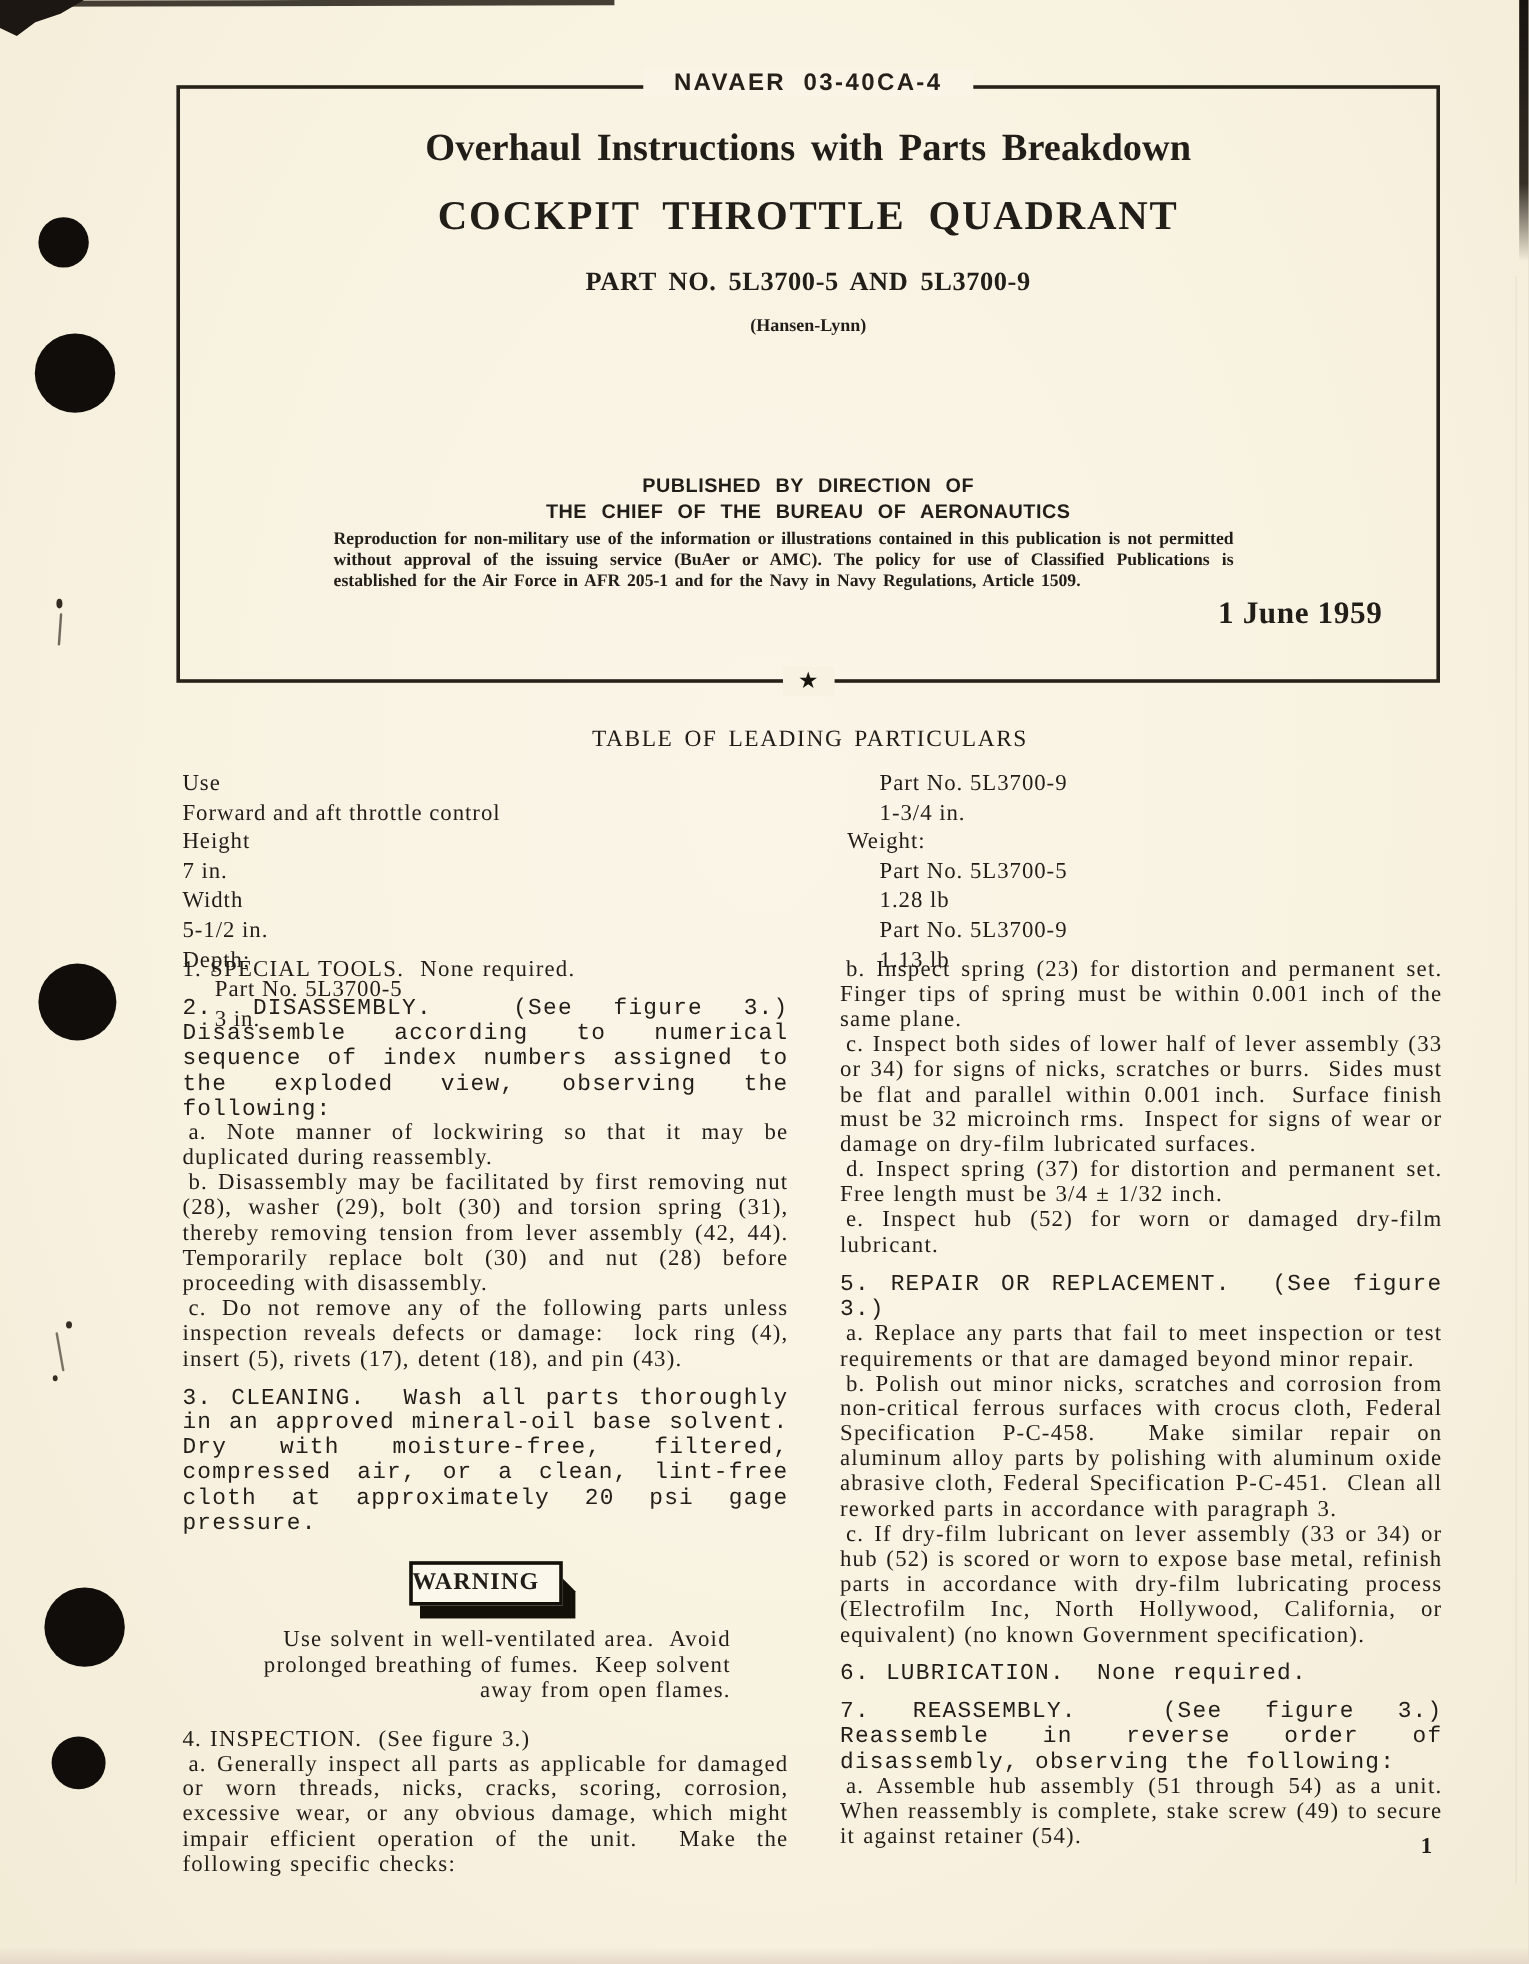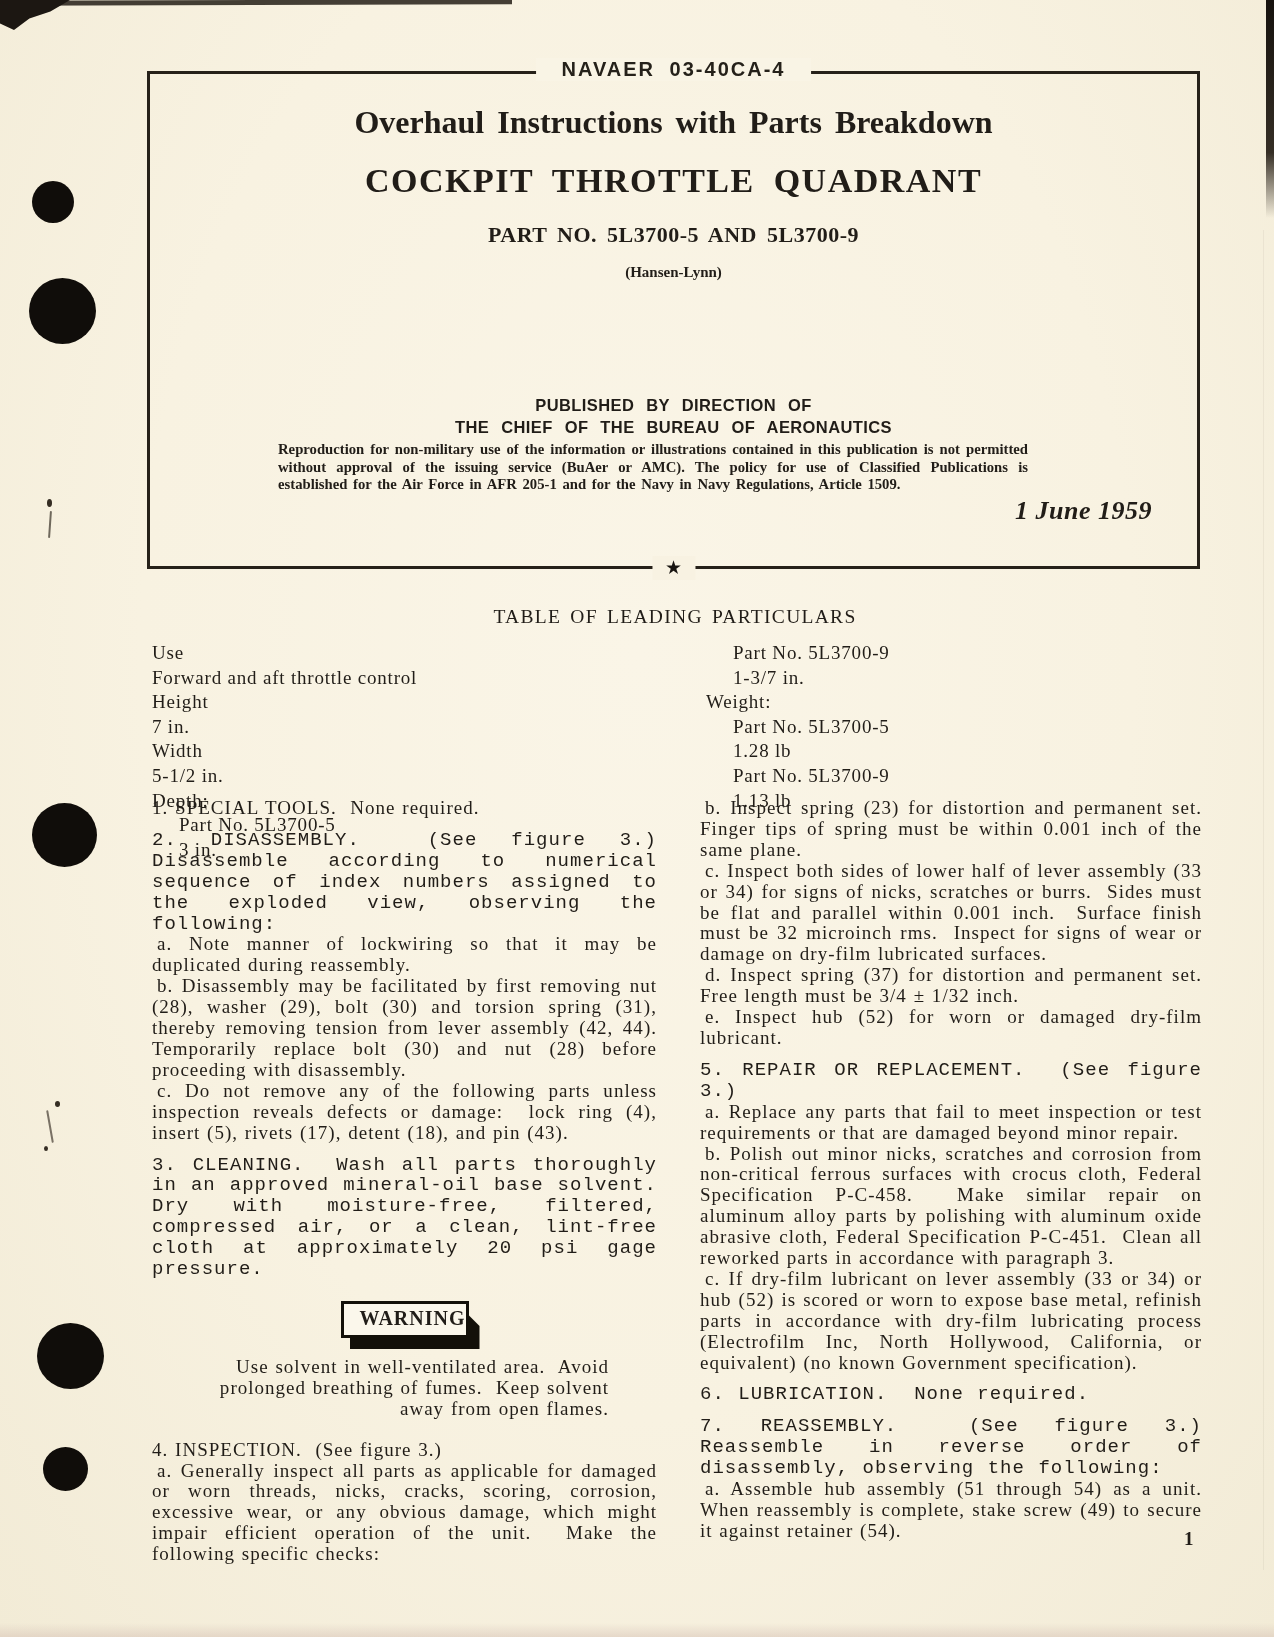--- a/index.html
+++ b/index.html
@@ -41,21 +41,21 @@
     background:#f8f2e2;padding:0 13px;font-size:19px;line-height:24px;color:#181410;}
   .tb-line{position:absolute;left:0;width:100%;text-align:center;white-space:nowrap;}
   .t1{top:30px;font-size:32px;font-weight:bold;word-spacing:5px;}
   .t2{top:88px;font-size:34px;font-weight:bold;letter-spacing:1.5px;word-spacing:9px;}
   .t3{top:148px;font-size:22px;font-weight:bold;letter-spacing:.5px;word-spacing:4px;}
   .t4{top:190px;font-size:15px;font-weight:bold;}
   .pub{top:320px;font-family:"Liberation Sans",sans-serif;font-weight:bold;font-size:16.5px;
     letter-spacing:.4px;word-spacing:7px;line-height:22px;white-space:normal;}
   .repro{position:absolute;top:367px;left:128px;width:750px;
     font-size:14.7px;font-weight:bold;line-height:17.7px;text-align:justify;word-spacing:2px;}
-  .dateline{position:absolute;top:422px;right:45px;font-size:26px;font-style:italic;font-weight:bold;
+  .dateline{position:absolute;top:422px;right:45px;font-size:26px;font-weight:bold;
     letter-spacing:.5px;}
   
   .particulars{position:absolute;left:152px;top:606px;width:1046px;}
   .part-head{text-align:center;font-size:19.5px;letter-spacing:1.3px;word-spacing:3px;margin-bottom:15px;}
   .pcol{position:absolute;top:35px;}
   .pcol.pleft{left:0;width:496px;}
   .pcol.pright{left:554px;width:489px;}
   .prow{display:flex;align-items:baseline;font-size:19px;line-height:24.6px;letter-spacing:.8px;flex-direction:column;}
   .prow.indent{padding-left:27px;}
   .plabel,.pvalue{white-space:pre;}
@@ -67,21 +67,21 @@
   .bodycol.cleft{left:152px;width:505px;}
   .bodycol.cright{left:700px;width:502px;}
   .para{margin:0;font-size:19px;line-height:20.9px;letter-spacing:1.02px;word-spacing:1px;
     text-align:justify;white-space:pre-wrap;}
   .para.sub{text-indent:5px;}
   .gap-top{margin-top:11px;font-family:Liberation Mono, monospace;}
   
   .warnwrap{position:relative;width:128px;margin:21px auto 0;}
   .warnshadow{position:absolute;left:9px;top:8px;right:-11px;bottom:-11px;background:#131009;
     clip-path:polygon(0 0,calc(100% - 17px) 0,100% 17px,100% 100%,0 100%);}
-  .warnface{position:relative;border:3px solid #131009;background:#fbf7eb;text-align:right;
+  .warnface{position:relative;border:3px solid #131009;background:#fbf7eb;text-align:left;
     font-size:20px;font-weight:bold;letter-spacing:1px;padding:3px 0 5px;}
   .warntext{margin:19px 48px 20px 34px;font-size:19px;line-height:20.9px;letter-spacing:1.02px;
     word-spacing:1px;text-align:right;white-space:pre-wrap;}
   
   .pagenum{position:absolute;left:1184px;top:1528px;font-size:19px;font-weight:bold;}
 </style>
 </head>
 <body>
 
 <div class="page">
@@ -141,21 +141,21 @@
       <div class="prow indent">
         <span class="plabel">Part No. 5L3700-5</span>
         <span class="pleader"></span>
         <span class="pvalue">3 in.</span>
       </div>
     </div>
     <div class="pcol pright">
       <div class="prow indent">
         <span class="plabel">Part No. 5L3700-9</span>
         <span class="pleader"></span>
-        <span class="pvalue">1-3/7 in.</span>
+        <span class="pvalue">1-3/4 in.</span>
       </div>
       <div class="prow">
         <span class="plabel">Weight:</span>
       </div>
       <div class="prow indent">
         <span class="plabel">Part No. 5L3700-5</span>
         <span class="pleader"></span>
         <span class="pvalue">1.28 lb</span>
       </div>
       <div class="prow indent">

